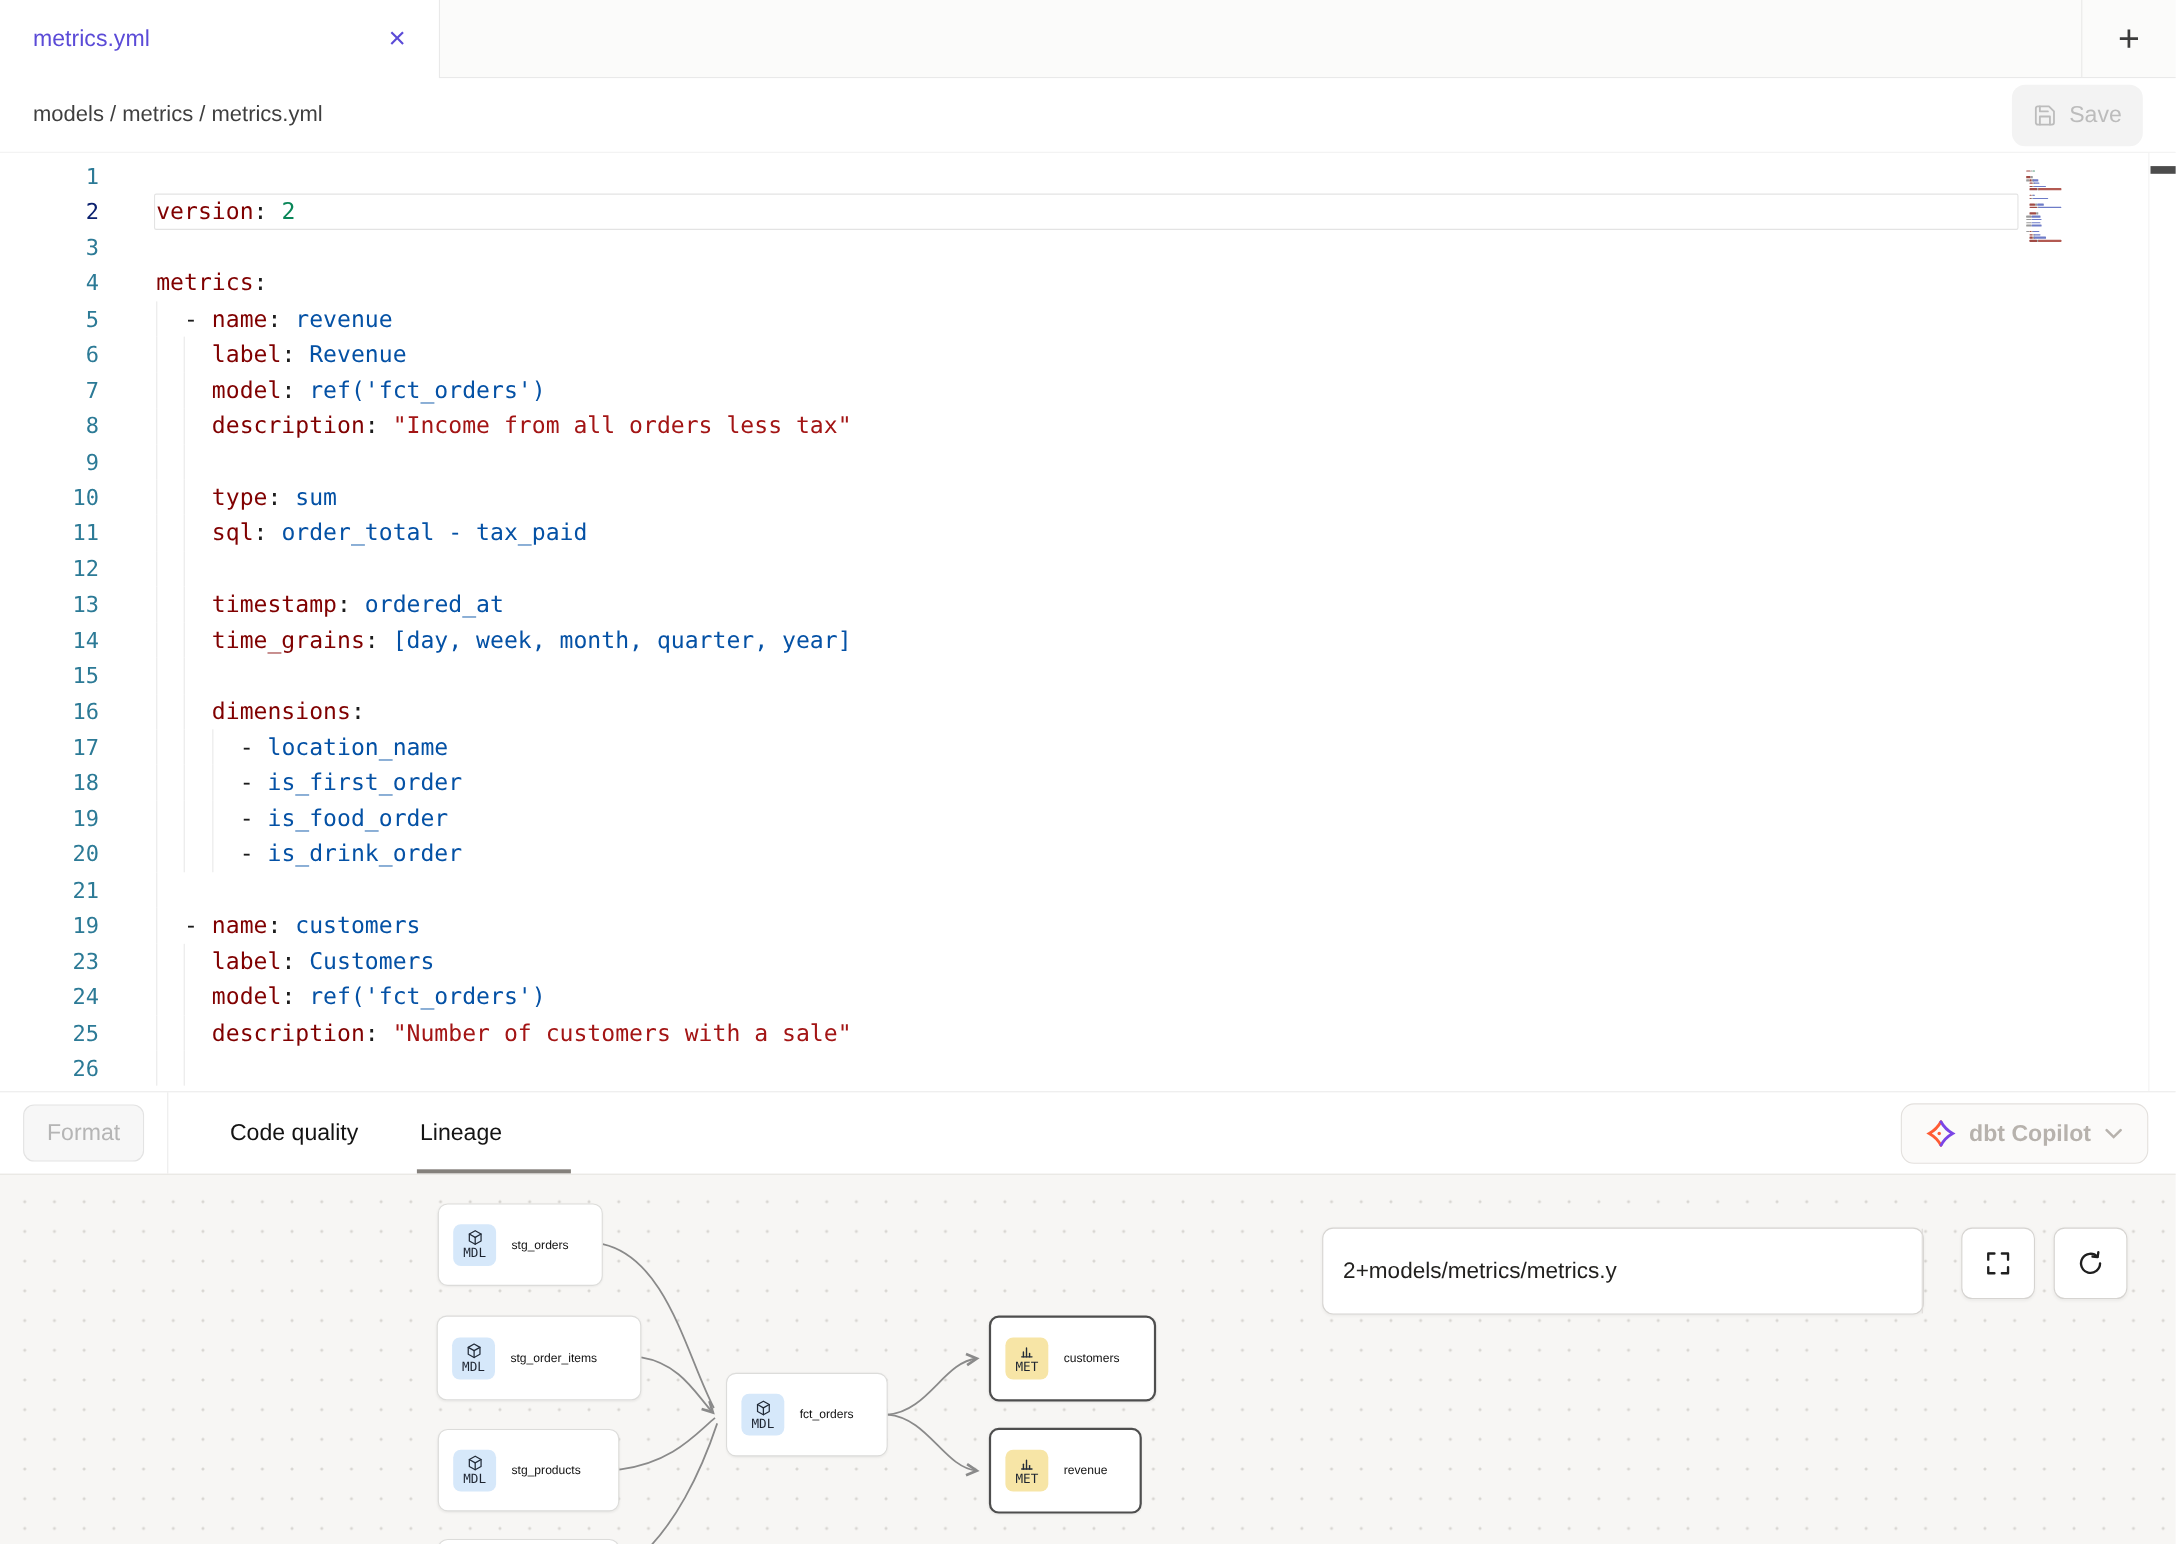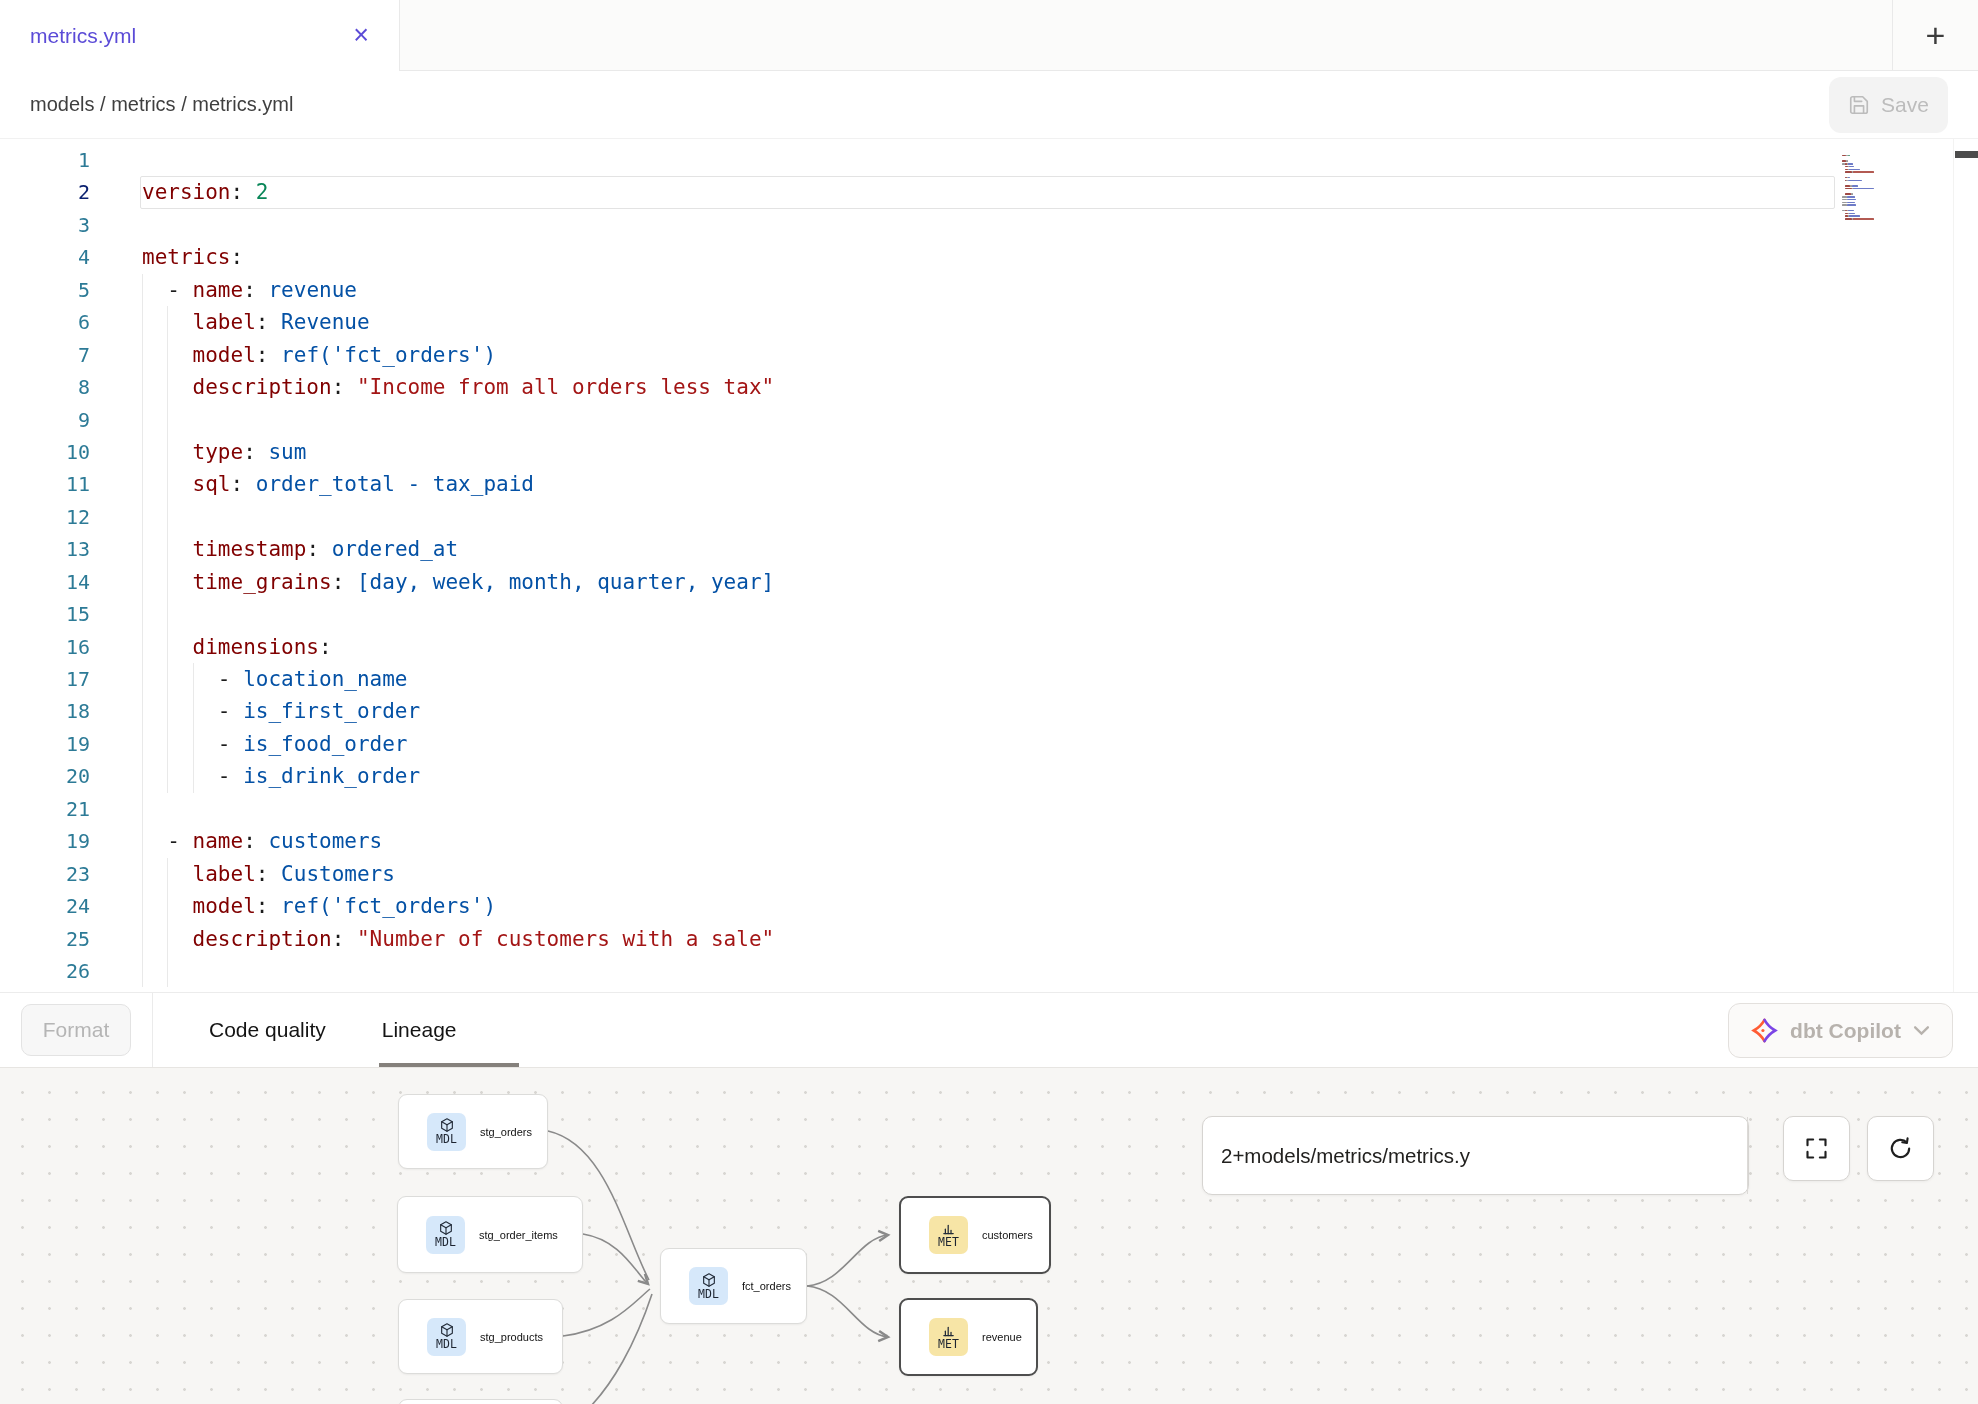--- a/index.html
+++ b/index.html
@@ -59,21 +59,21 @@
                  border:1px solid #e3e0dd; border-radius:12px; background:#fbfaf9;
                  display:flex; align-items:center; justify-content:center; gap:12px;
                  color:#b7b2ad; font-size:21px; font-weight:600; }
 
   
   .canvas { height:337px; position:relative; overflow:hidden; background:#f7f6f4;
             border-top:1px solid #e7e5e2;
             background-image: radial-gradient(circle, #d8d6d2 1.3px, transparent 1.5px);
             background-size:27px 27px; background-position:9px 11px; }
   .lnode { position:absolute; background:#fff; border:1px solid #dcdcda; border-radius:9px;
-           display:flex; align-items:center; padding-left:28px;
+           display:flex; align-items:center; padding-left:13px;
            box-shadow:0 1px 2px rgba(0,0,0,0.05); }
   .lnode.selected { border:2px solid #4e4e4e; }
   .badge { width:39px; height:38px; border-radius:7px; display:flex; flex-direction:column;
            align-items:center; justify-content:center; flex:none; }
   .badge.MDL { background:#d6e8fa; }
   .badge.MET { background:#f7e5a6; }
   .badge-label { font-family:"DejaVu Sans Mono", monospace; font-size:11.5px;
                  color:#1d2430; line-height:1.1; }
   .lnode-label { margin-left:14px; font-size:11px; color:#121212; white-space:nowrap; }
 

